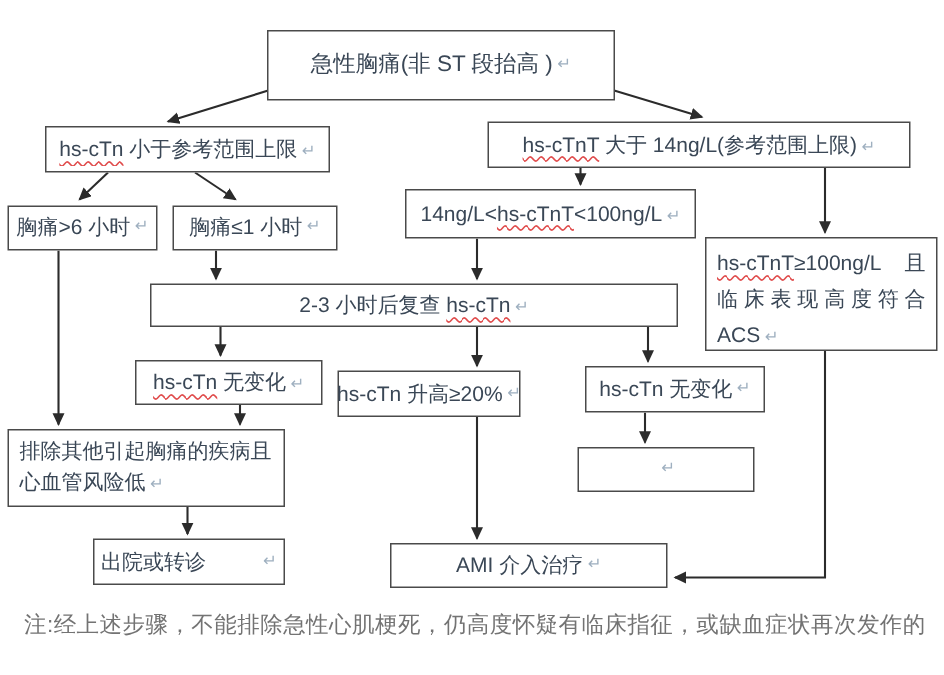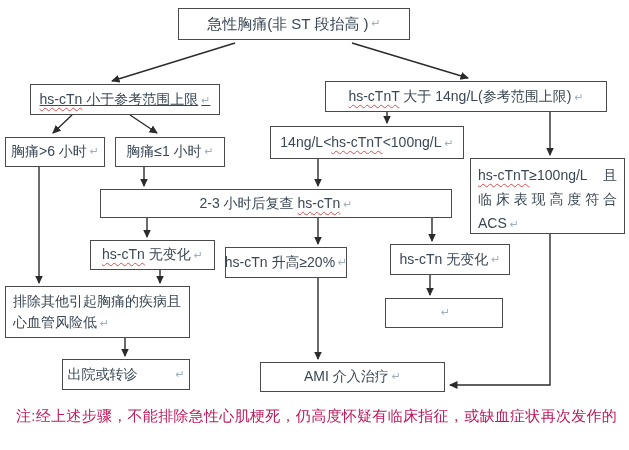--- a/index.html
+++ b/index.html
@@ -21,21 +21,21 @@
     text-decoration:underline;
     text-decoration-style:wavy;
     text-decoration-color:#e04b4b;
     text-decoration-thickness:1px;
     text-underline-offset:3px;
   }
   .ret{color:#9fb0c0;font-size:11px;margin-left:3px;}
   #arrows{position:absolute;left:0;top:0;z-index:1;pointer-events:none;}
   #note{
     position:absolute;left:16px;top:407px;width:608px;
-    font-size:15px;color:#be185d;letter-spacing:0.3px;white-space:nowrap;
+    font-size:15px;color:#737373;letter-spacing:0.3px;white-space:nowrap;
   }
 </style>
 </head>
 <body>
 
 <div id="canvas">
 
   <svg id="arrows" width="629" height="450" aria-hidden="true">
     <defs>
       <marker id="ah" markerWidth="10" markerHeight="10" refX="7.5" refY="4" orient="auto" markerUnits="userSpaceOnUse">
@@ -56,26 +56,26 @@
       <line x1="318" y1="218" x2="318" y2="244" marker-end="url(#ah)"></line>
       <line x1="432" y1="218" x2="432" y2="241" marker-end="url(#ah)"></line>
       <line x1="160" y1="270" x2="160" y2="283" marker-end="url(#ah)"></line>
       <line x1="125" y1="338" x2="125" y2="356" marker-end="url(#ah)"></line>
       <line x1="318" y1="278" x2="318" y2="359" marker-end="url(#ah)"></line>
       <line x1="430" y1="275" x2="430" y2="295" marker-end="url(#ah)"></line>
       <path d="M550,234 L550,385 L450,385" marker-end="url(#ah)"></path>
     </g>
   </svg>
 
-  <div class="box" style="left:178px;top:8px;width:232px;height:32px;font-size:15px;">
+  <div class="box" style="left:178px;top:20px;width:232px;height:47px;font-size:15px;">
     <span>急性胸痛(非 ST 段抬高 )</span>
       <span class="ret">↵</span>
   </div>
 
-  <div class="box" style="left:30px;top:84px;width:190px;height:31px;text-decoration:underline;">
+  <div class="box" style="left:30px;top:84px;width:190px;height:31px;">
     <span><span class="spell">hs-cTn</span><span> 小于参考范围上限</span><span class="ret">↵</span></span>
   </div>
 
   <div class="box" style="left:325px;top:81px;width:282px;height:31px;justify-content:center;">
     <span><span class="spell">hs-cTnT</span><span> 大于 14ng/L(参考范围上限)</span><span class="ret">↵</span></span>
   </div>
 
   <div class="box" style="left:5px;top:137px;width:100px;height:30px;">
     <span>胸痛&gt;6 小时</span>
       <span class="ret">↵</span>

